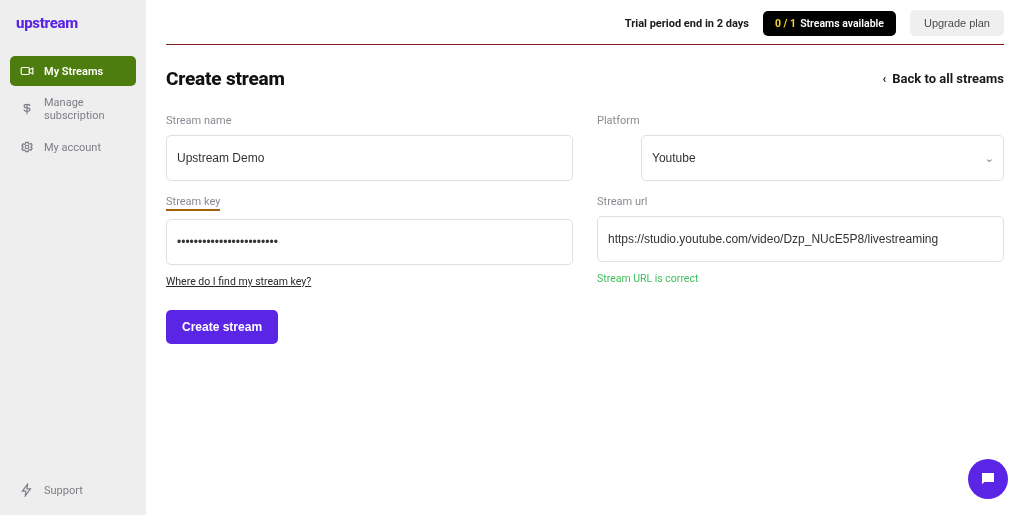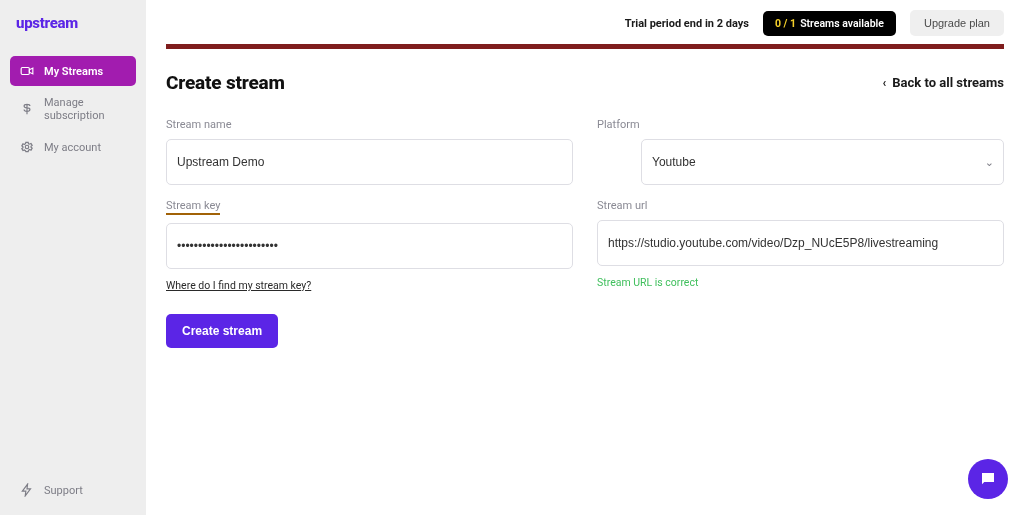--- a/index.html
+++ b/index.html
@@ -4,31 +4,31 @@
 <style>
   * { box-sizing: border-box; margin: 0; padding: 0; }
   html, body { width: 1024px; height: 515px; font-family: -apple-system, BlinkMacSystemFont, "Segoe UI", Roboto, Arial, sans-serif; background: #fff; overflow: hidden; }
   .app { display: flex; width: 100%; height: 100%; border-radius: 20px; }
 
   
   .sidebar { width: 146px; height: 100%; background: #eeeeee; display: flex; flex-direction: column; padding: 14px 10px 10px 10px; }
   .logo { font-size: 15px; font-weight: 800; color: #5b25e6; letter-spacing: -0.3px; margin: 0 0 24px 6px; }
   .nav { display: flex; flex-direction: column; gap: 2px; }
   .nav-item { display: flex; align-items: center; gap: 10px; padding: 8px 10px; border-radius: 5px; font-size: 11px; color: #7d7d86; cursor: pointer; }
-  .nav-item.active { background: #a21caf; color: #ffffff; font-weight: 600; }
+  .nav-item.active { background: #4d7c0f; color: #ffffff; font-weight: 600; }
   .nav-item .icon { width: 14px; height: 14px; display: flex; align-items: center; justify-content: center; }
   .nav-item .icon svg { width: 14px; height: 14px; }
   .sidebar-spacer { flex: 1; }
   .sidebar-bottom { display: flex; flex-direction: column; gap: 4px; }
   .logout .avatar { width: 18px; height: 18px; border-radius: 50%; background: #f4e65c; display: flex; align-items: center; justify-content: center; }
   .logout .avatar svg { width: 12px; height: 12px; }
 
   
   .main { flex: 1; display: flex; flex-direction: column; padding: 10px 20px 0 20px; }
-  .topbar { display: flex; align-items: center; justify-content: flex-end; gap: 14px; padding-bottom: 8px; border-bottom: 5px solid #7f1d1d; }
+  .topbar { display: flex; align-items: center; justify-content: flex-end; gap: 14px; padding-bottom: 8px; border-bottom: 1px solid #7f1d1d; }
   .trial-text { font-size: 11px; font-weight: 700; color: #1a1a1a; }
   .pill-black { background: #000; color: #fff; font-size: 10.5px; font-weight: 600; padding: 6px 12px; border-radius: 5px; display: inline-flex; align-items: center; gap: 4px; }
   .pill-black .gold { color: #f4cf2a; font-weight: 700; }
   .upgrade-btn { background: #efefef; color: #4b4b4b; font-size: 11px; font-weight: 500; padding: 7px 14px; border-radius: 5px; border: none; cursor: pointer; }
 
   .page-head { display: flex; align-items: center; justify-content: space-between; margin-top: 22px; }
   .page-title { font-size: 19px; font-weight: 800; color: #111; letter-spacing: -0.2px; }
   .back-link { font-size: 13px; font-weight: 700; color: #1a1a1a; display: inline-flex; align-items: center; gap: 6px; cursor: pointer; }
   .back-link .chev { font-size: 12px; line-height: 1; }
 

